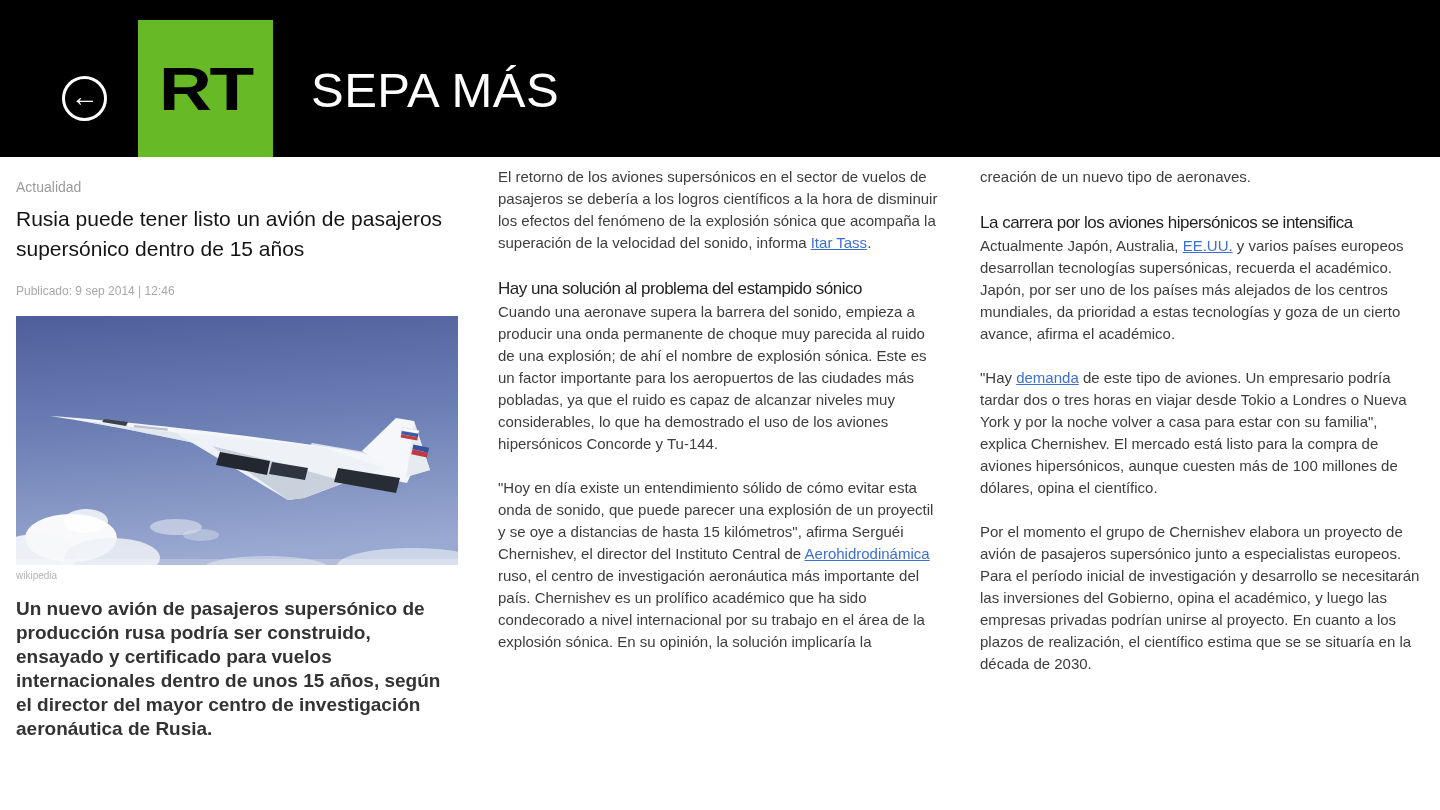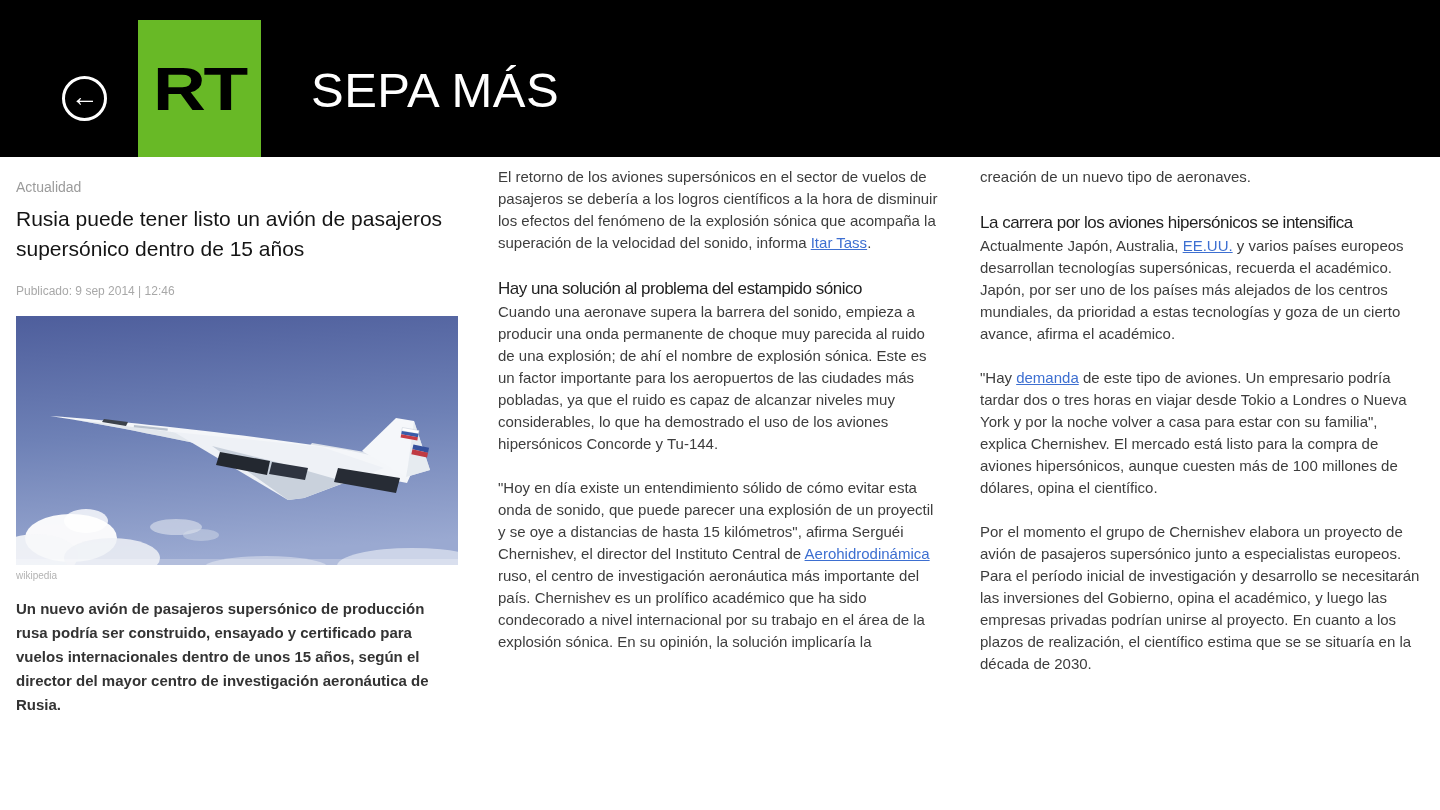--- a/index.html
+++ b/index.html
@@ -27,21 +27,21 @@
     color: #ffffff;
     display: flex; align-items: center; justify-content: center;
     cursor: pointer; padding: 0;
   }
   .back-arrow {
     font-size: 28px; font-weight: bold; line-height: 1;
     margin-top: -3px;
   }
   .logo {
     position: absolute; left: 138px; top: 20px;
-    width: 123px; height: 137px;
+    width: 135px; height: 137px;
     background: #68b926;
     display: flex; align-items: center; justify-content: center;
     cursor: pointer;
   }
   .logo-text {
     font-size: 62px; font-weight: 700; color: #000000;
     letter-spacing: -2px;
     transform: scaleX(1.18);
   }
   .app-title {
@@ -75,21 +75,21 @@
     font-size: 12px; color: #a8a8a8;
   }
   figure { margin: 18px 0 0 0; padding: 0; }
   .photo { display: block; width: 442px; height: 249px; }
   figcaption {
     margin-top: 5px;
     font-size: 10px; color: #b3b3b3;
   }
   .lead {
     margin: 16px 0 0 0;
-    font-size: 15px; font-weight: 700; line-height: 24px;
+    font-size: 19px; font-weight: 700; line-height: 24px;
     color: #333333;
   }
 
   
   .col-2, .col-3 { padding-top: 9px; }
   .body {
     margin: 0 0 22px 0;
     font-size: 15px; line-height: 22px;
     color: #3d3d3d;
   }

